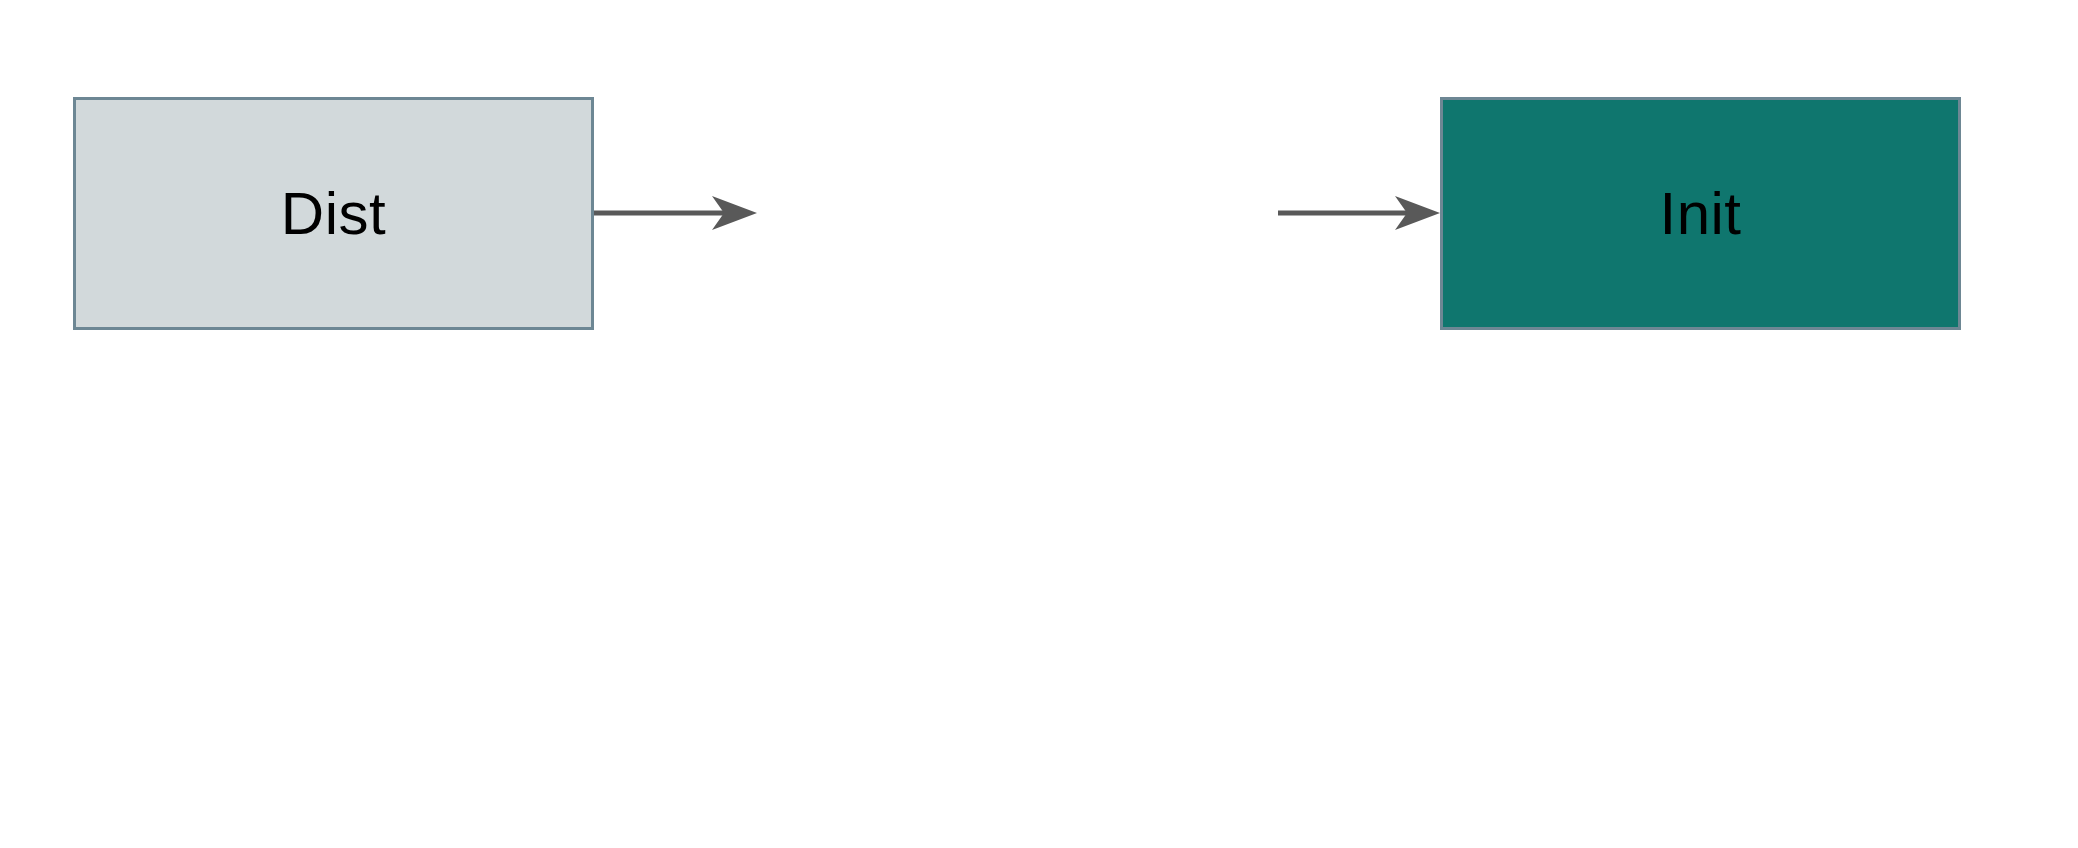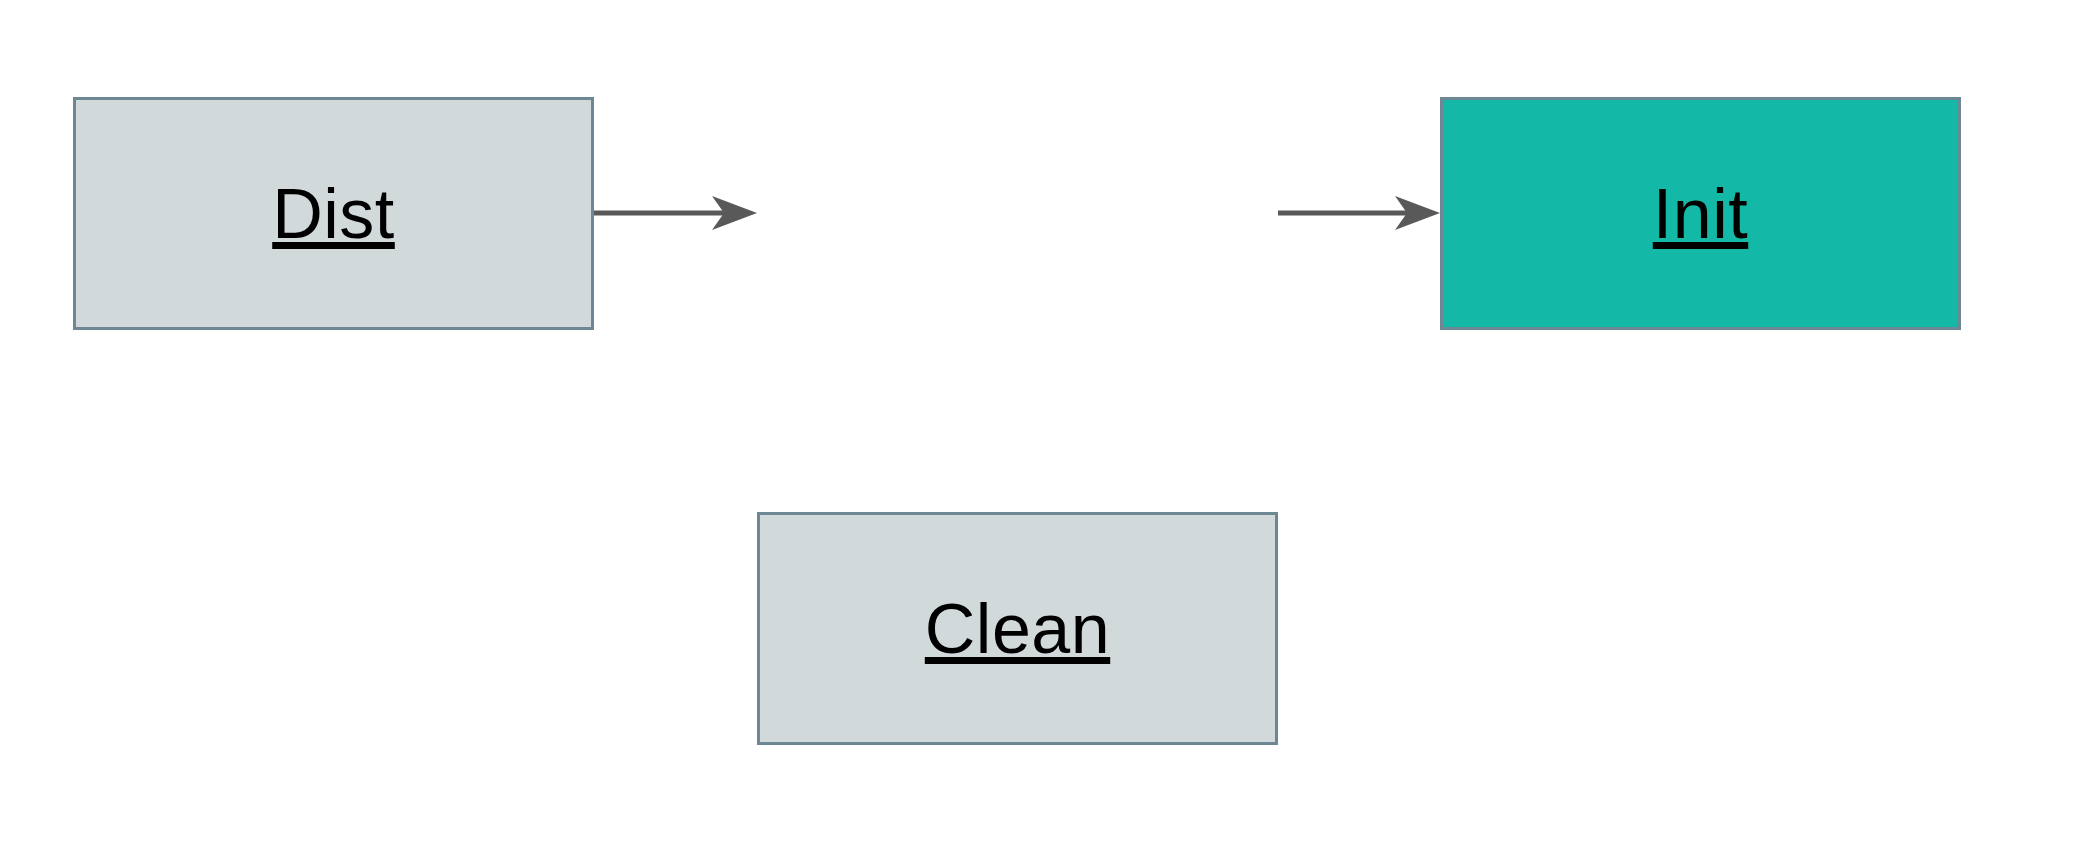--- a/index.html
+++ b/index.html
@@ -20,26 +20,25 @@
     box-sizing: border-box;
     width: 521px;
     height: 233px;
     background: #d2d9db;
     border: 3px solid #6d8794;
     display: flex;
     align-items: center;
     justify-content: center;
   }
   .node-label {
-    font-size: 70px;
+    font-size: 60px;
     line-height: 1;
     color: #000000;
     letter-spacing: 0.5px;
     white-space: nowrap;
-    text-decoration: underline;
   }
   #node-dist    { left: 73px;   top: 97px; }
   #node-compile { left: 757px;  top: 97px; }
   #node-init    { left: 1440px; top: 97px; }
   #node-clean   { left: 757px;  top: 512px; }
   .edge-layer {
     position: absolute;
     left: 0;
     top: 0;
     width: 2078px;
@@ -61,21 +60,18 @@
       <line x1="1278" y1="213" x2="1409" y2="213" stroke-width="5" style="stroke: rgb(89, 89, 89);"></line>
       <path d="M1440,213 L1395,196 L1407,213 L1395,230 Z" style="fill: rgb(89, 89, 89);"></path>
     </g>
   </svg>
 
   <div class="node" id="node-dist" style="background: rgb(210, 217, 219); border-color: rgb(109, 135, 148);">
     <span class="node-label">Dist</span>
   </div>
 
 
-  <div class="node" id="node-init" style="background: #14b8a6; border-color: rgb(109, 135, 148);">
+  <div class="node" id="node-init" style="background: #0f766e; border-color: rgb(109, 135, 148);">
     <span class="node-label">Init</span>
   </div>
 
-  <div class="node" id="node-clean" style="background: rgb(210, 217, 219); border-color: rgb(109, 135, 148);">
-    <span class="node-label">Clean</span>
-  </div>
 
 </div>
 
 </body></html>

